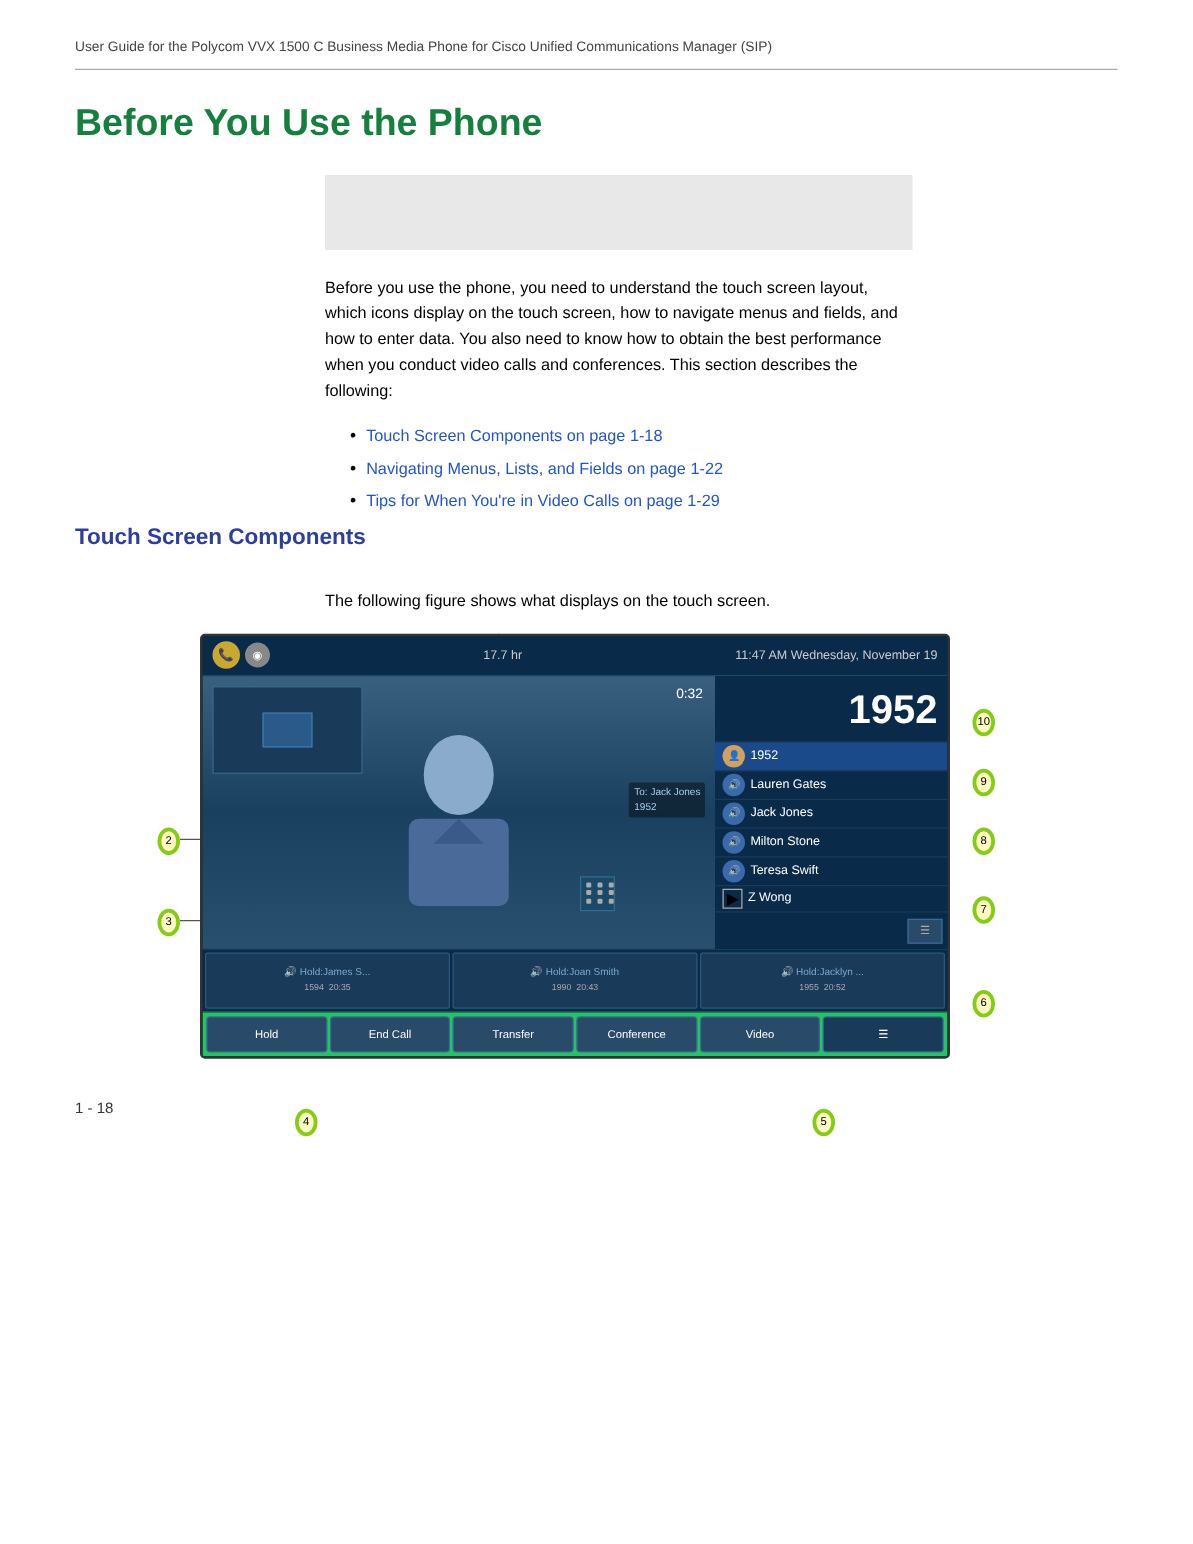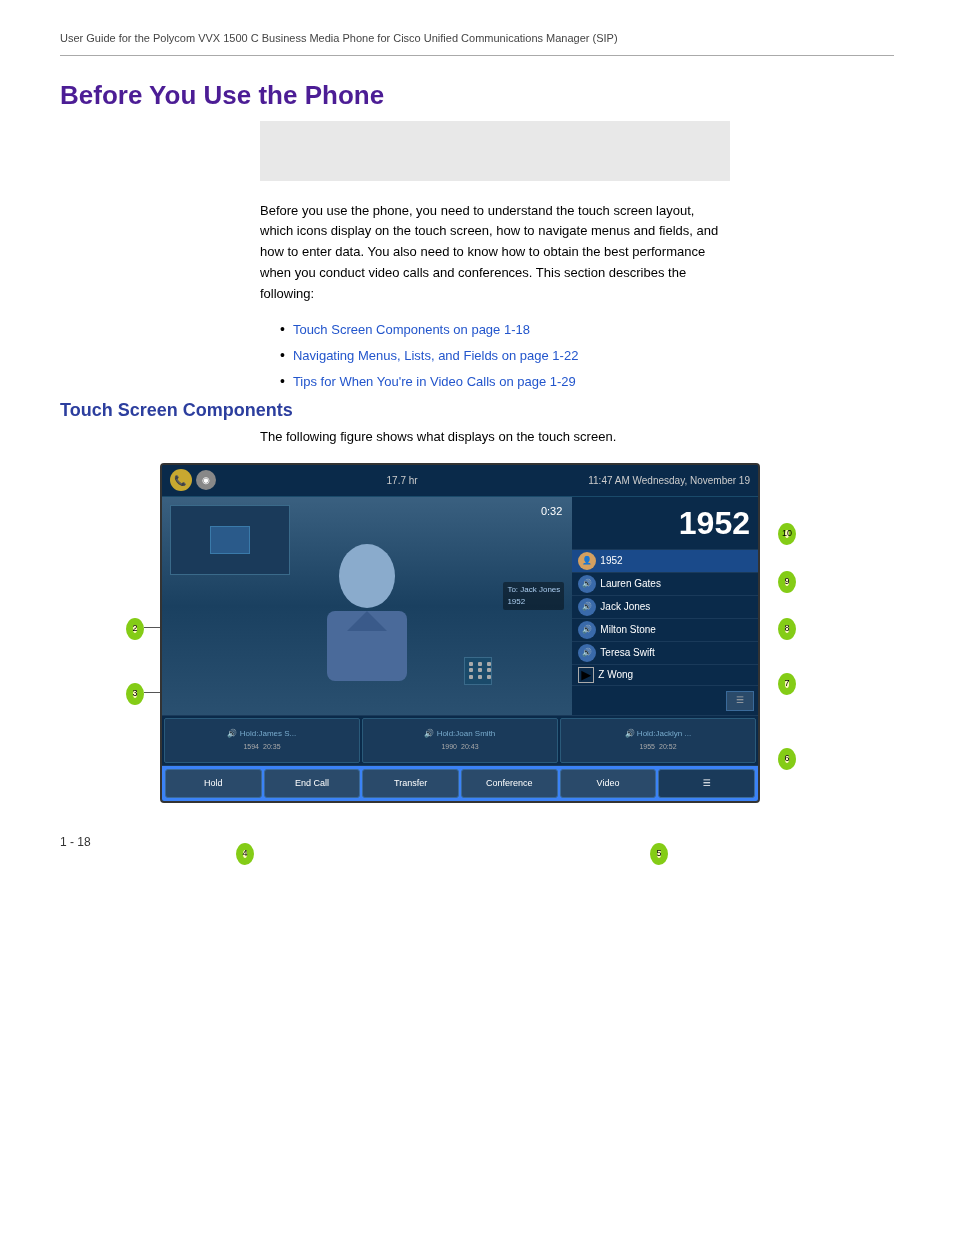--- a/index.html
+++ b/index.html
@@ -19,24 +19,24 @@
       font-size: 11px;
       color: #444;
       margin-bottom: 8px;
     }
     .divider {
       border: none;
       border-top: 1px solid #aaa;
       margin-bottom: 20px;
     }
     .section-title {
-      font-size: 26px;
+      font-size: 30px;
       font-weight: bold;
-      color: #4c1d95;
-      margin-bottom: 6px;
+      color: #15803d;
+      margin-bottom: 19px;
     }
     .gray-box {
       background: #e8e8e8;
       width: 470px;
       height: 60px;
       margin-left: 200px;
       margin-bottom: 20px;
     }
     .intro-text {
       margin-left: 200px;
@@ -63,21 +63,21 @@
       line-height: 1.4;
     }
     .link-text {
       color: #2255cc;
       text-decoration: none;
     }
     .subsection-title {
       font-size: 18px;
       font-weight: bold;
       color: #2c3e9e;
-      margin-bottom: 3px;
+      margin-bottom: 28px;
     }
     .figure-caption {
       margin-left: 200px;
       font-size: 13px;
       margin-bottom: 16px;
     }
     .phone-figure-container {
       position: relative;
       margin-left: 60px;
       margin-right: 20px;
@@ -272,21 +272,21 @@
     }
     .hold-nums {
       display: flex;
       gap: 4px;
       font-size: 7px;
       color: #aaa;
     }
     
     .action-bar {
       height: 36px;
-      background: #3b82f6;
+      background: #22c55e;
       display: flex;
       gap: 2px;
       padding: 3px;
       border-top: 1px solid #1a3a5a;
     }
     .action-btn {
       flex: 1;
       background: #2a4a6a;
       border: 1px solid #3a6a9a;
       border-radius: 3px;
@@ -299,21 +299,21 @@
     }
     .action-btn.last {
       background: #1a3a5a;
     }
     
     .callout {
       position: absolute;
       width: 18px;
       height: 22px;
       border-radius: 50%;
-      border: 7px solid #84cc16;
+      border: 3px solid #84cc16;
       background: #fef9c3;
       display: flex;
       align-items: center;
       justify-content: center;
       font-size: 9px;
       color: #000;
     }
     .page-footer {
       font-size: 12px;
       color: #333;

